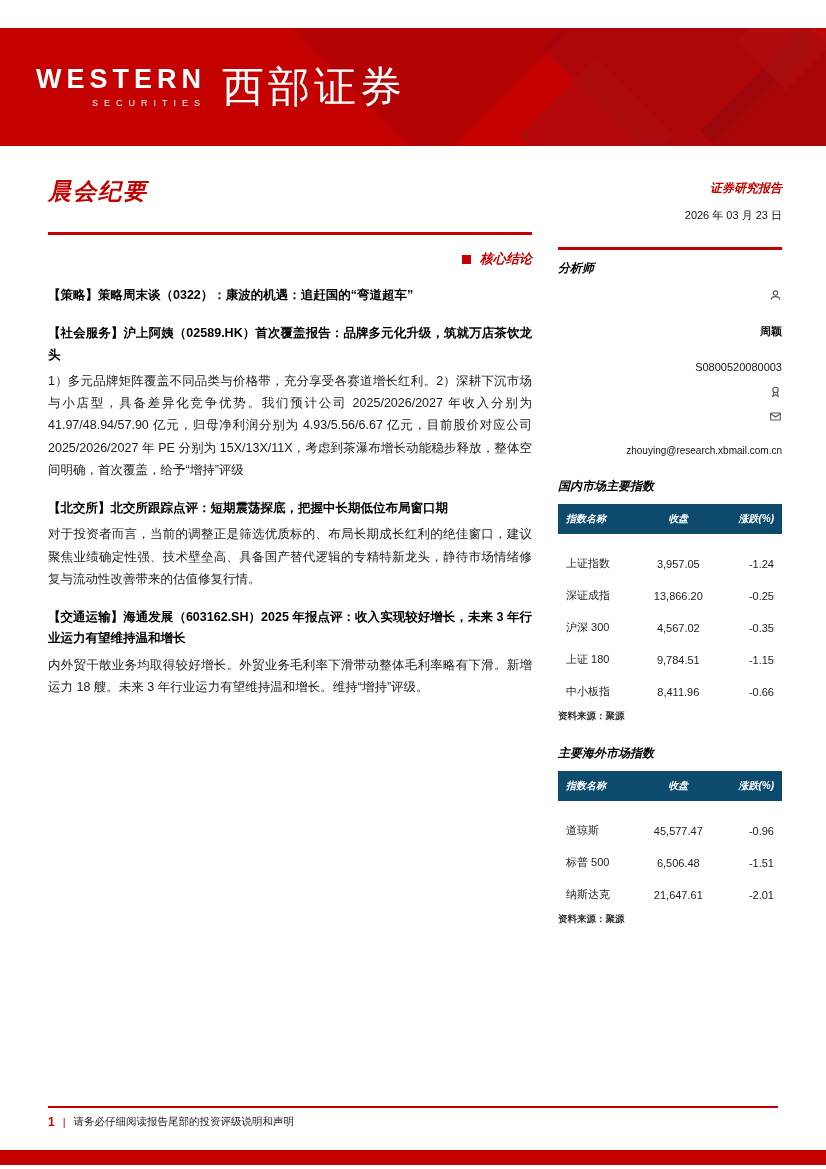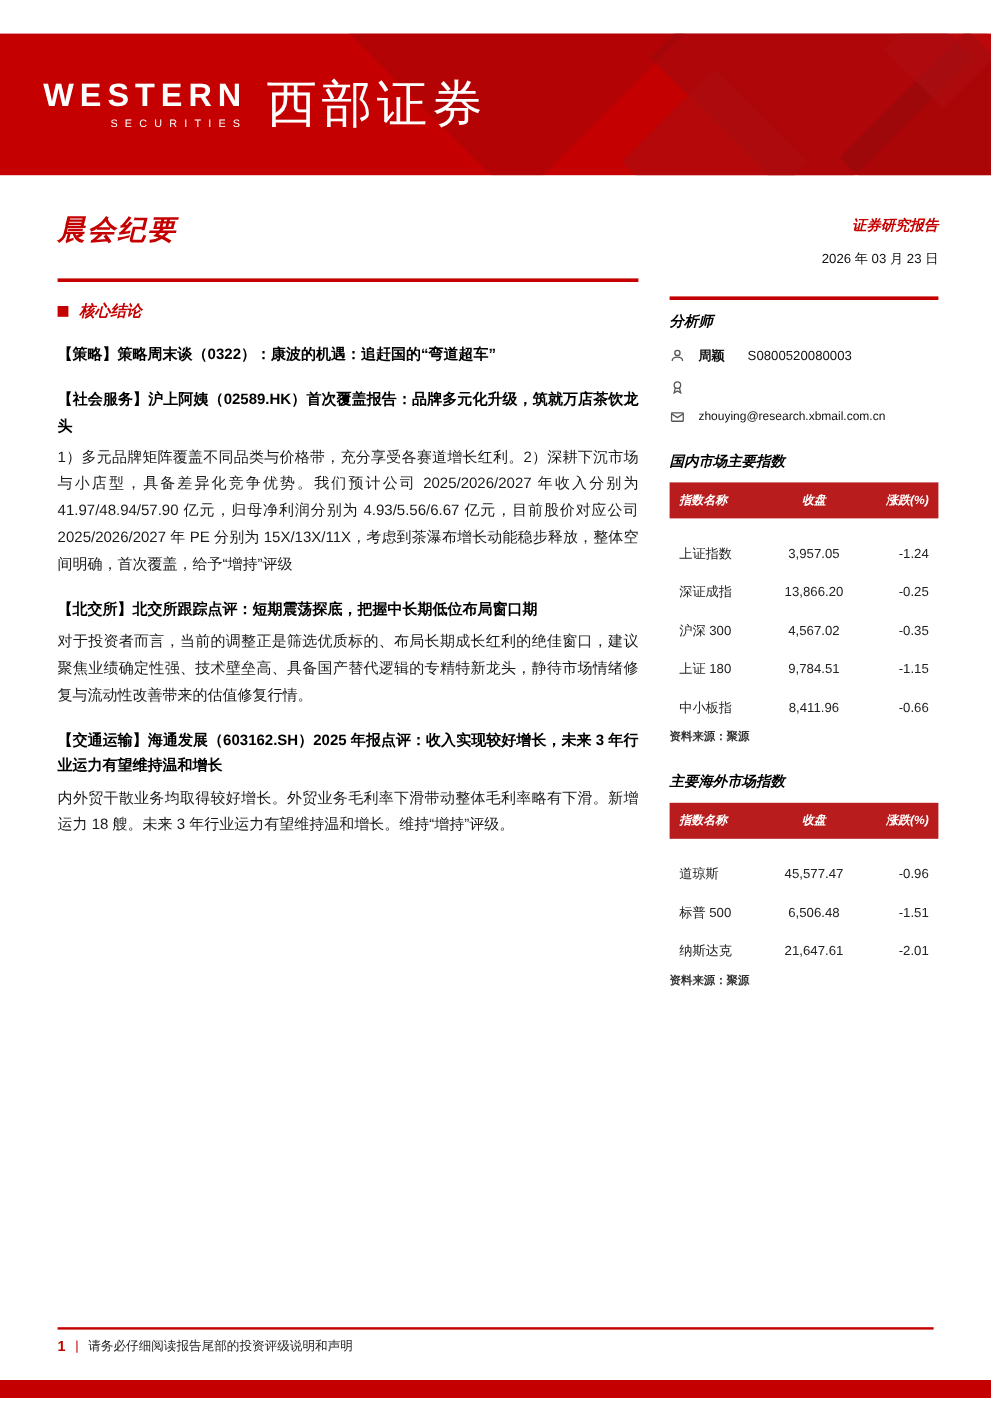--- a/index.html
+++ b/index.html
@@ -17,42 +17,42 @@
   .d5 { width:70px;  height:70px;  right:5px;   top:-22px;  background:#b01015; opacity:.5; }
   .banner-content { position:relative; z-index:2; display:flex; align-items:center; height:100%; padding-left:36px; }
   .logo-en { color:#fff; font-weight:bold; font-size:27px; letter-spacing:5px; line-height:1; }
   .logo-sub { color:#fff; font-size:9px; letter-spacing:6px; margin-top:5px; }
   .brand-cn { color:#fff; font-size:42px; font-weight:normal; margin-left:16px; letter-spacing:4px; }
 
   
   .main-col { position:absolute; left:48px; top:176px; width:484px; }
   .doc-title { color:#c40000; font-size:23px; font-weight:bold; letter-spacing:2px; font-style:italic; }
   .rule { height:3px; background:#c40000; margin-top:25px; }
-  .section-head { margin-top:15px; display:flex; align-items:center; gap:9px; }
+  .section-head { margin-top:15px; display:flex; align-items:center; gap:9px;justify-content:flex-end; }
   .bullet { width:9px; height:9px; background:#c40000; flex:0 0 auto; }
   .section-label { color:#c40000; font-weight:bold; font-size:13px; font-style:italic; }
   .article { margin-top:17px; }
   .article h2 { font-size:12.5px; font-weight:bold; color:#000; line-height:1.7; text-align:justify; }
   .article p { font-size:12.5px; color:#1a1a1a; line-height:1.78; text-align:justify; margin-top:4px; }
 
   
   .sidebar { position:absolute; left:558px; top:180px; width:224px; }
   .report-type { text-align:right; color:#c40000; font-weight:bold; font-size:12px; font-style:italic; }
   .report-date { text-align:right; font-size:11px; color:#111; margin-top:11px; }
   .analyst-block { margin-top:24px; border-top:3px solid #c40000; padding-top:10px; }
   .analyst-label { font-weight:bold; font-size:12px; font-style:italic; color:#000; }
-  .analyst-row { display:flex; align-items:center; gap:11px; margin-top:12px; font-size:11px; color:#111; }
+  .analyst-row { display:flex; align-items:flex-end; gap:22px; margin-top:12px; font-size:11px; color:#111;flex-direction:column; }
   .analyst-row svg { width:13px; height:13px; fill:none; stroke:#555; stroke-width:2; flex:0 0 auto; }
   .analyst-name { font-weight:bold; }
   .analyst-cert { margin-left:8px; }
   .analyst-email { font-size:10px; color:#111; text-decoration:none; }
   .idx-title { font-weight:bold; font-size:12px; font-style:italic; color:#000; margin-top:22px; }
   .idx-table { margin-top:9px; }
   .tr { display:flex; align-items:center; }
-  .th-row { background:#b91c1c; color:#fff; font-size:10px; font-weight:bold; font-style:italic; padding:8px 8px; }
+  .th-row { background:#0c4a6e; color:#fff; font-size:10px; font-weight:bold; font-style:italic; padding:8px 8px; }
   .td-row { font-size:11px; color:#222; padding:27px 8px 0 8px; height:32px; }
   .c-name  { width:36%; text-align:left; }
   .c-close { width:36%; text-align:center; }
   .c-chg   { width:28%; text-align:right; }
   .source { font-size:9.5px; color:#333; margin-top:16px; font-weight:bold; }
 
   
   .footer-rule { position:absolute; left:48px; top:1106px; width:730px; height:2px; background:#c40000; }
   .footer { position:absolute; left:48px; top:1115px; display:flex; align-items:center; gap:8px; font-size:10.5px; }
   .page-num { color:#c40000; font-weight:bold; font-size:12px; }

